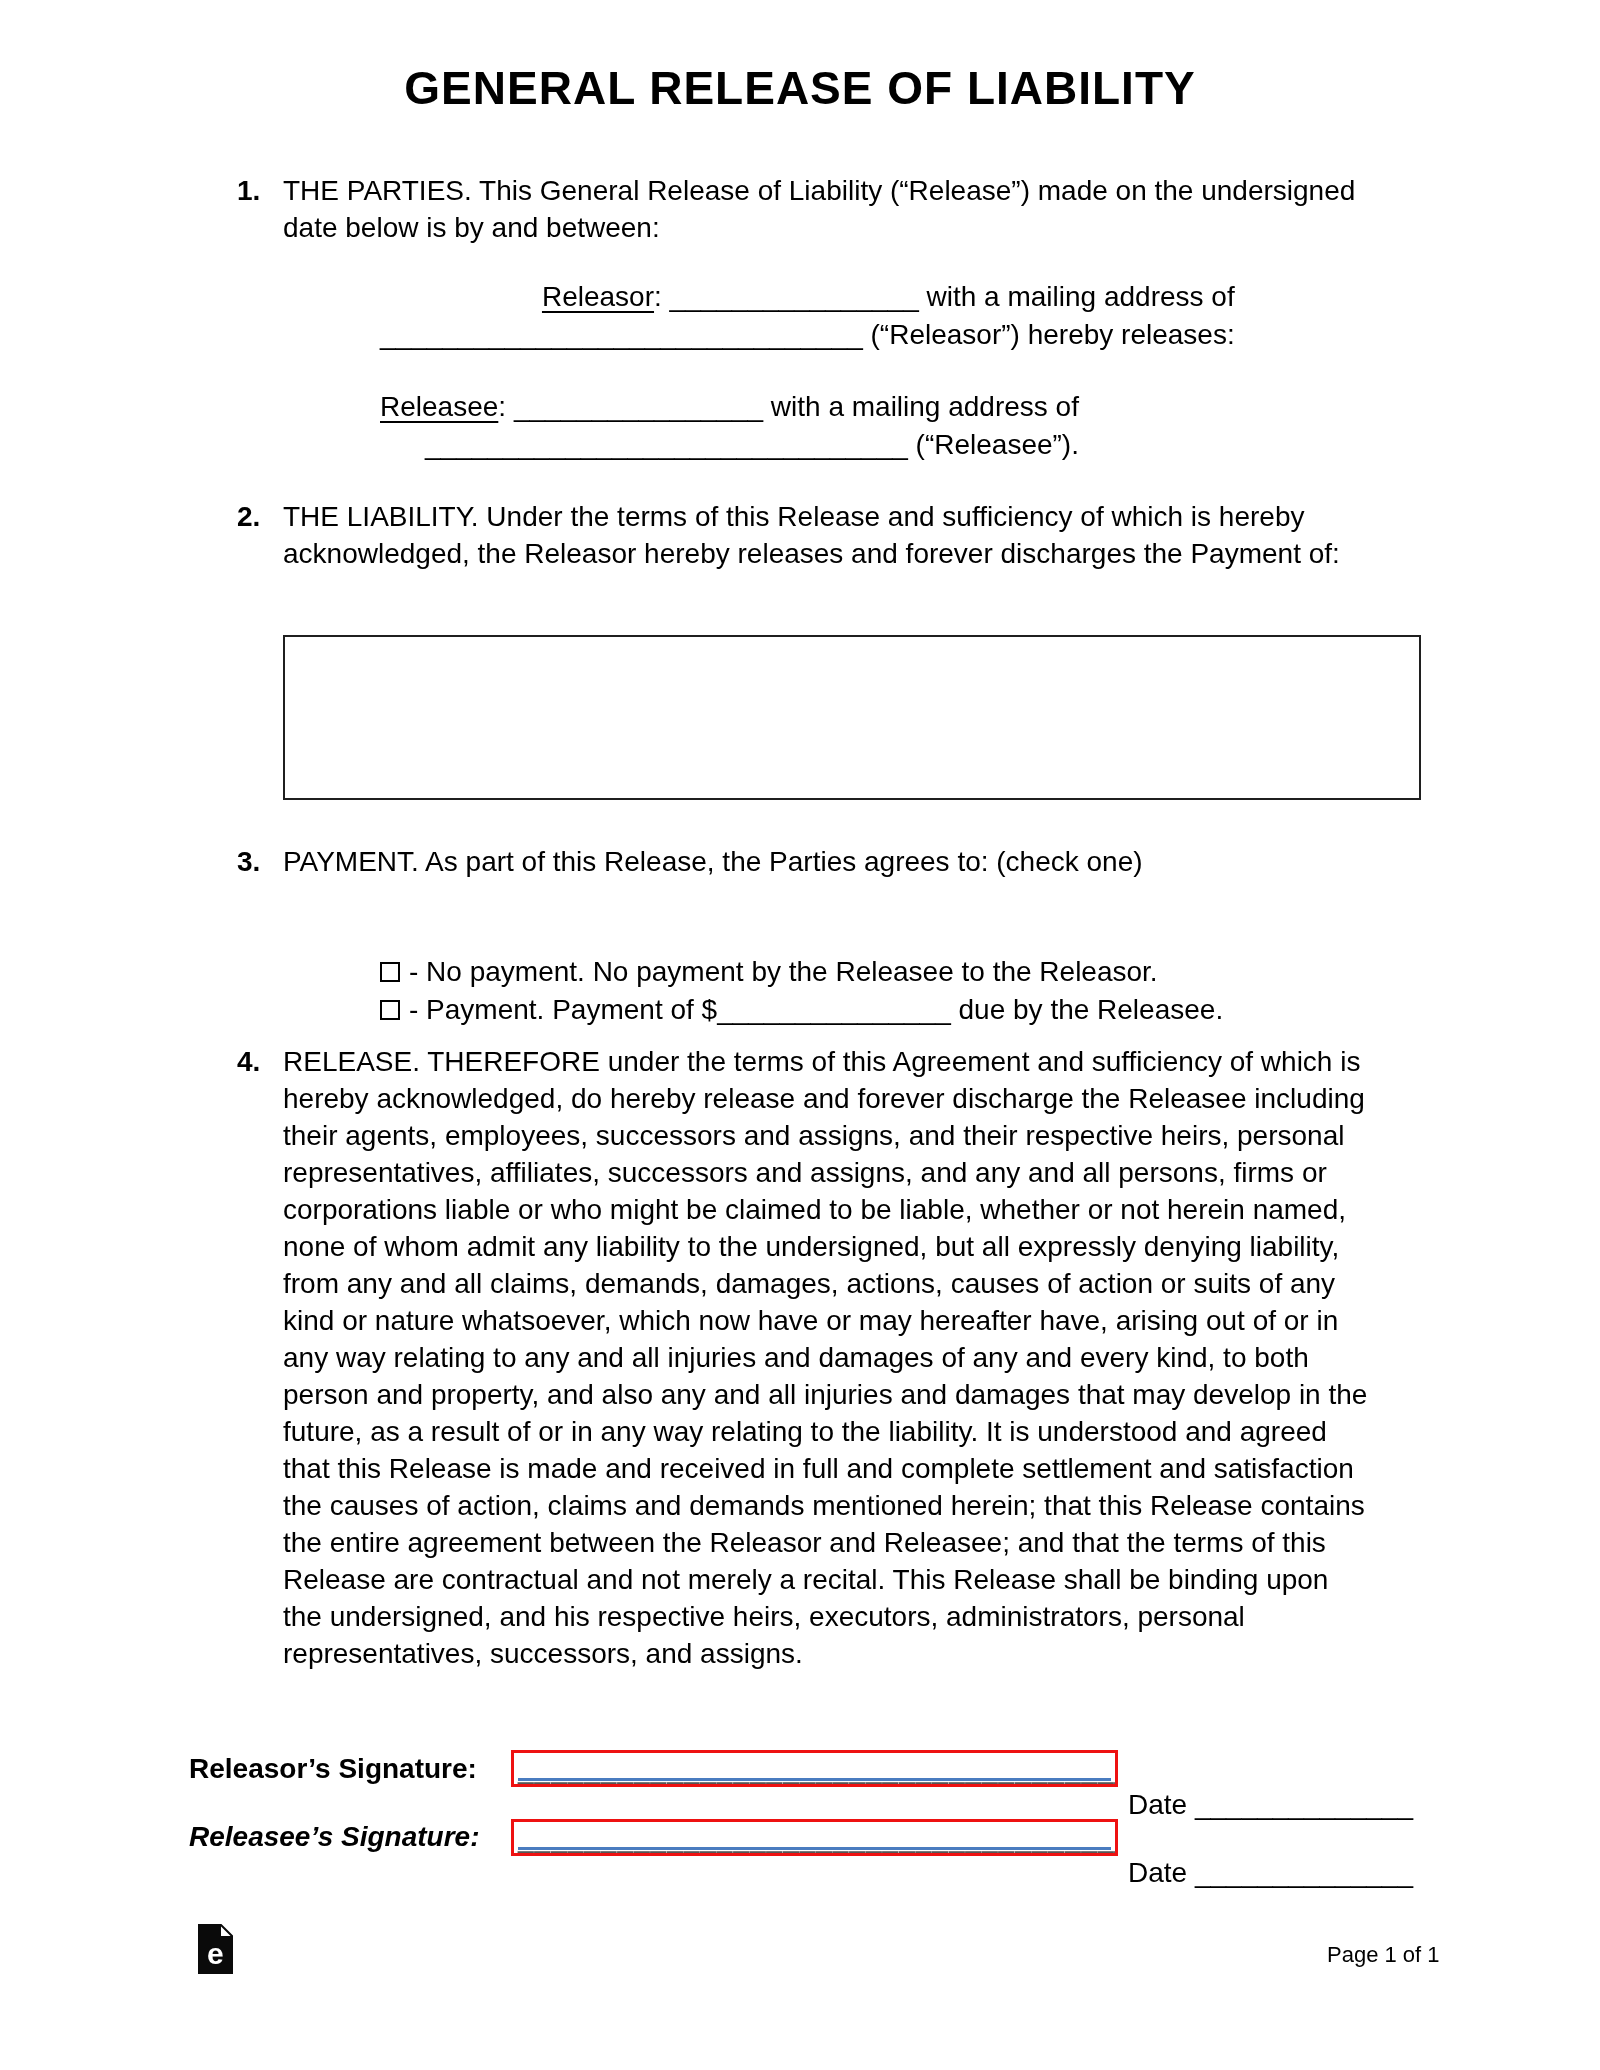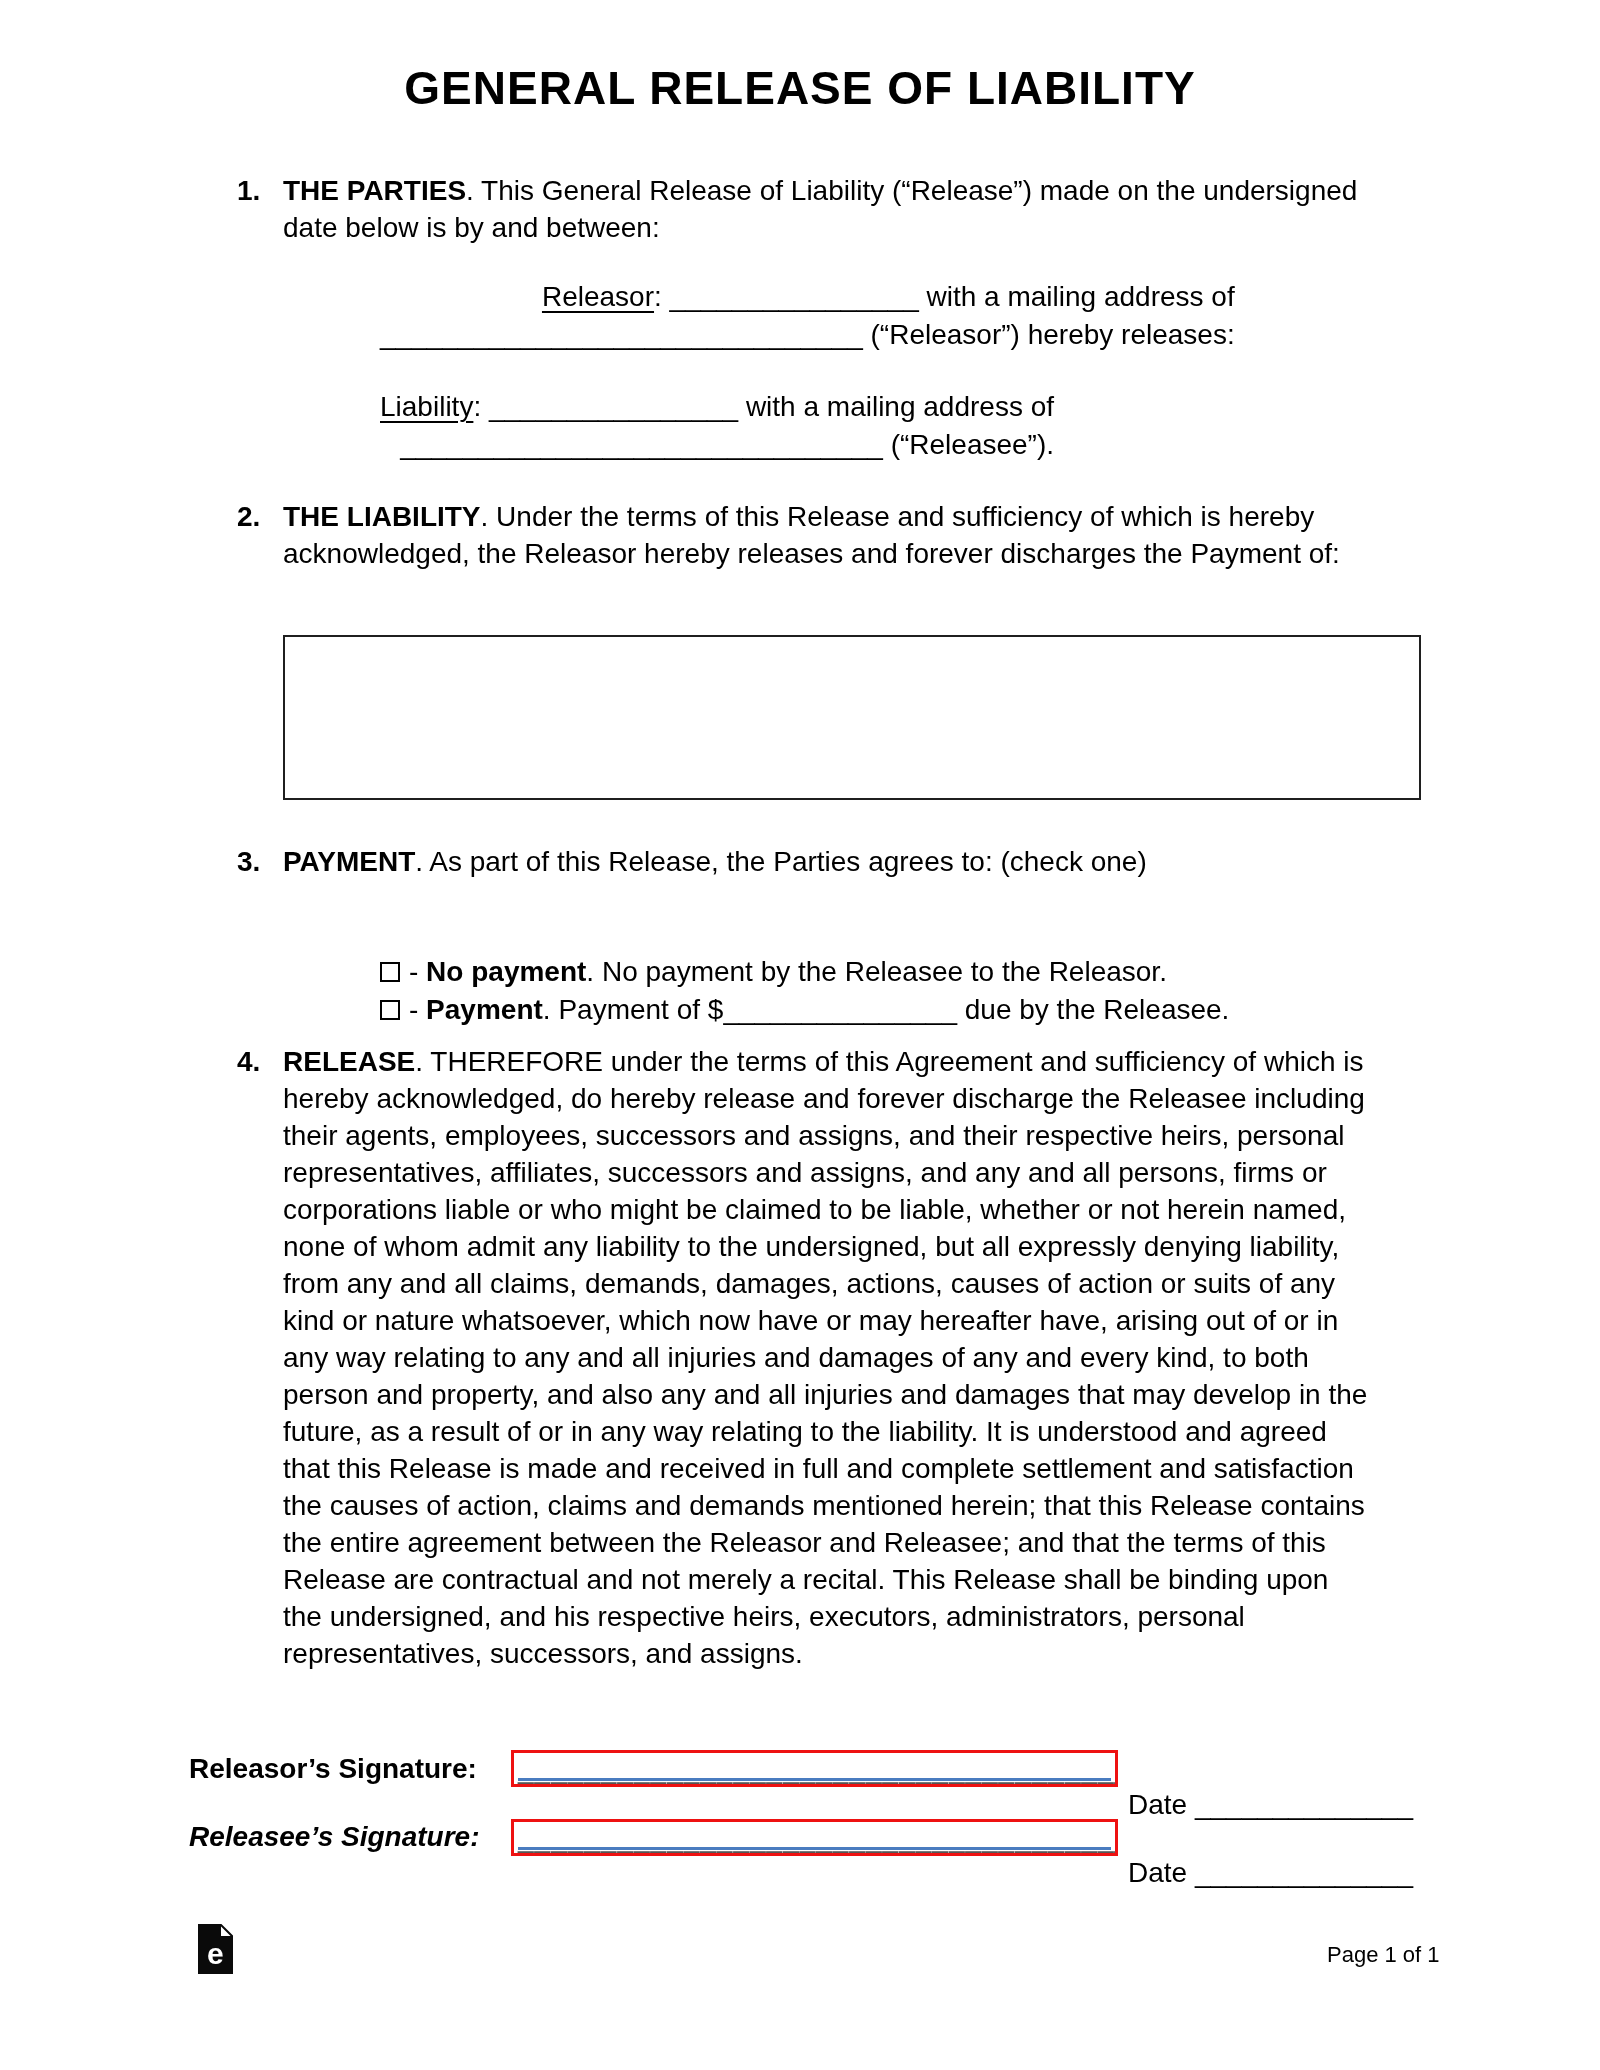--- a/index.html
+++ b/index.html
@@ -12,21 +12,21 @@
     overflow:hidden;
   }
   .doc-title{
     position:absolute;top:64px;left:0;width:100%;
     text-align:center;font-size:46px;font-weight:bold;
     letter-spacing:1px;line-height:48px;
   }
   .section{position:absolute;left:237px;width:1132px;display:flex;}
   .num{font-weight:bold;flex:0 0 46px;}
   .content{flex:1 1 auto;}
-  .b{font-weight:bold;}
+  .b{font-weight:normal;}
   .indent-block{position:absolute;left:380px;white-space:nowrap;}
   .indent-block .line{height:38px;line-height:38px;text-align:right;}
   .u{text-decoration:underline;text-decoration-thickness:2px;text-underline-offset:5px;}
   .liability-box{
     position:absolute;left:283px;top:635px;width:1134px;height:161px;
     border:2px solid #1f1f1f;background:#fff;
   }
   .options{position:absolute;left:380px;top:953px;}
   .option-line{height:38px;line-height:38px;white-space:nowrap;}
   .checkbox{
@@ -61,21 +61,21 @@
     <div class="num">1.</div>
     <div class="content"><span class="b">THE PARTIES</span><span>. This General Release of Liability (“Release”) made on the undersigned date below is by and between:</span></div>
   </div>
 
   <div class="indent-block" style="top:278px;">
     <div class="line"><span class="u">Releasor</span><span>: </span><span>________________</span><span> with a mailing address of</span></div>
     <div class="line"><span>_______________________________</span><span> (“Releasor”) hereby releases:</span></div>
   </div>
 
   <div class="indent-block" style="top:388px;">
-    <div class="line"><span class="u">Liability</span><span>: </span><span>________________</span><span> with a mailing address of</span></div>
+    <div class="line"><span class="u">Releasee</span><span>: </span><span>________________</span><span> with a mailing address of</span></div>
     <div class="line"><span>_______________________________</span><span> (“Releasee”).</span></div>
   </div>
 
   <div class="section" style="top:498px;">
     <div class="num">2.</div>
     <div class="content"><span class="b">THE LIABILITY</span><span>. Under the terms of this Release and sufficiency of which is hereby acknowledged, the Releasor hereby releases and forever discharges the Payment of:</span></div>
   </div>
 
   <div class="liability-box"></div>
 

